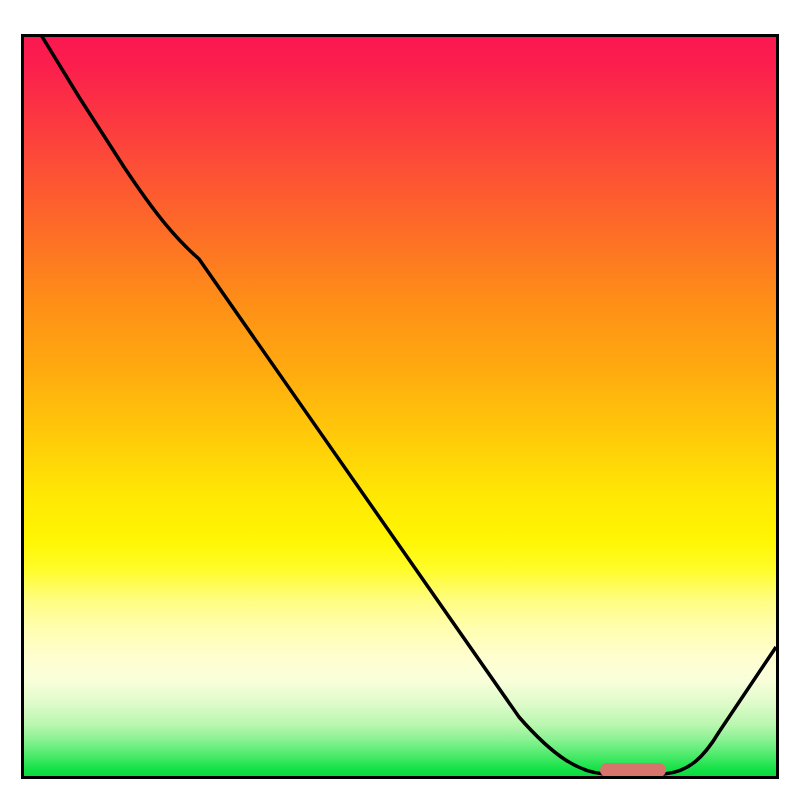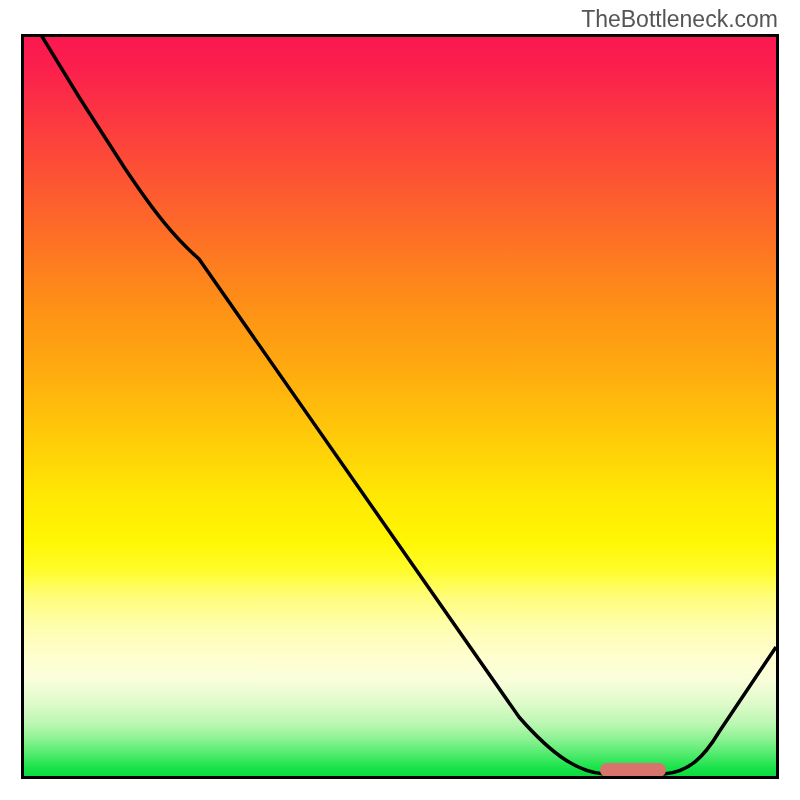--- a/index.html
+++ b/index.html
@@ -67,21 +67,20 @@
     font-size: 23px;
     font-weight: 500;
     font-family: Verdana, Arial, sans-serif;
   }
 </style>
 </head>
 <body>
 
 <div class="chart-container">
 
-  <div class="brand">TheBottleneck.com</div>
 
   <div class="plot-area">
     <div class="gradient-bg"></div>
 
     <svg class="curve-svg" viewBox="0 0 752 739" preserveAspectRatio="none">
 
       <path d="M 0 -30
                L 55 60
                L 100 130
                C 130 175, 150 200, 175 222

